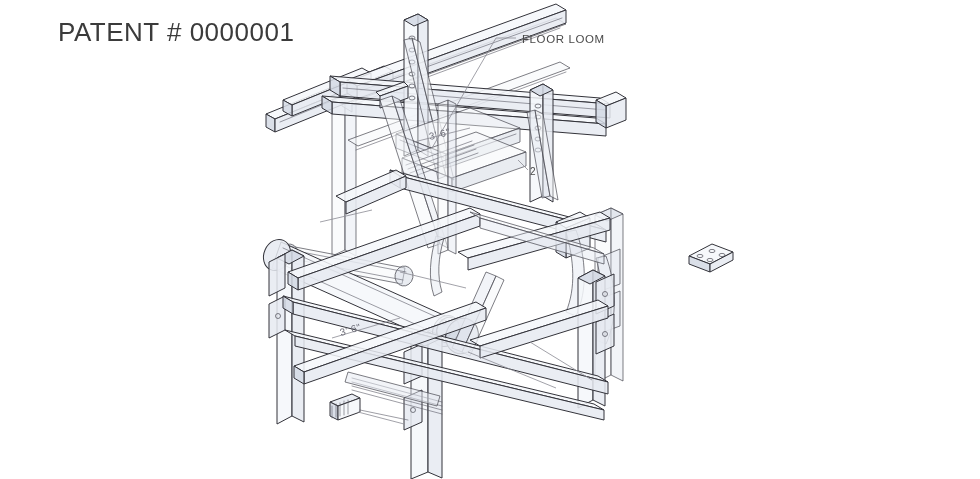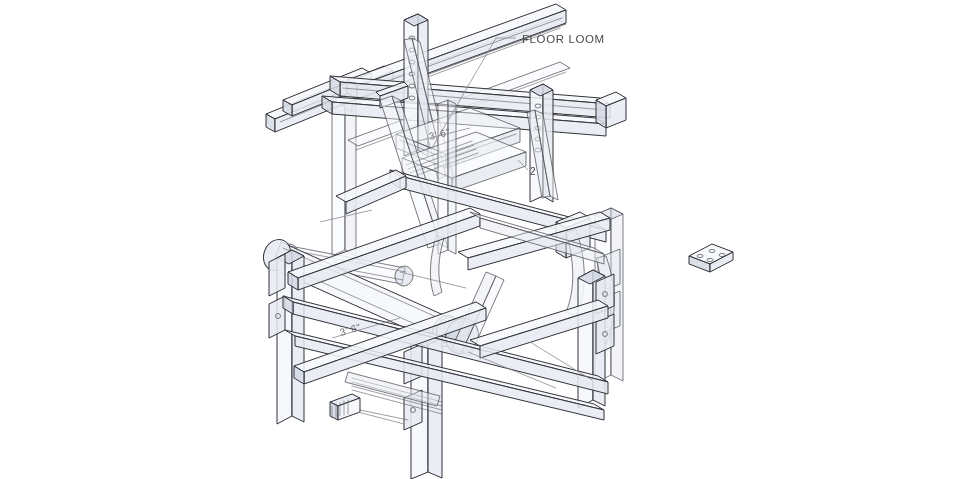--- a/index.html
+++ b/index.html
@@ -56,20 +56,21 @@
     font-family: "Liberation Sans", sans-serif;
     font-size: 10px;
     fill: #4a4a4a;
   }
 </style>
 </head>
 <body>
 
 <div id="sheet">
 
+  <div id="patent-title">PATENT # 0000001</div>
 
   <svg id="drawing-svg" viewBox="0 0 980 479" xmlns="http://www.w3.org/2000/svg">
 
     <defs>
       <style>
         .ln   { fill:none; stroke:#33333a; stroke-width:1;   stroke-linejoin:round; stroke-linecap:round; }
         .lnt  { fill:none; stroke:#5b5b66; stroke-width:0.6; stroke-linejoin:round; stroke-linecap:round; }
         .lead { fill:none; stroke:#8a8a93; stroke-width:0.8; }
         .f1   { fill:#f5f7fa; fill-opacity:0.85; stroke:#33333a; stroke-width:1;   stroke-linejoin:round; }
         .f2   { fill:#e6eaf1; fill-opacity:0.85; stroke:#33333a; stroke-width:1;   stroke-linejoin:round; }

